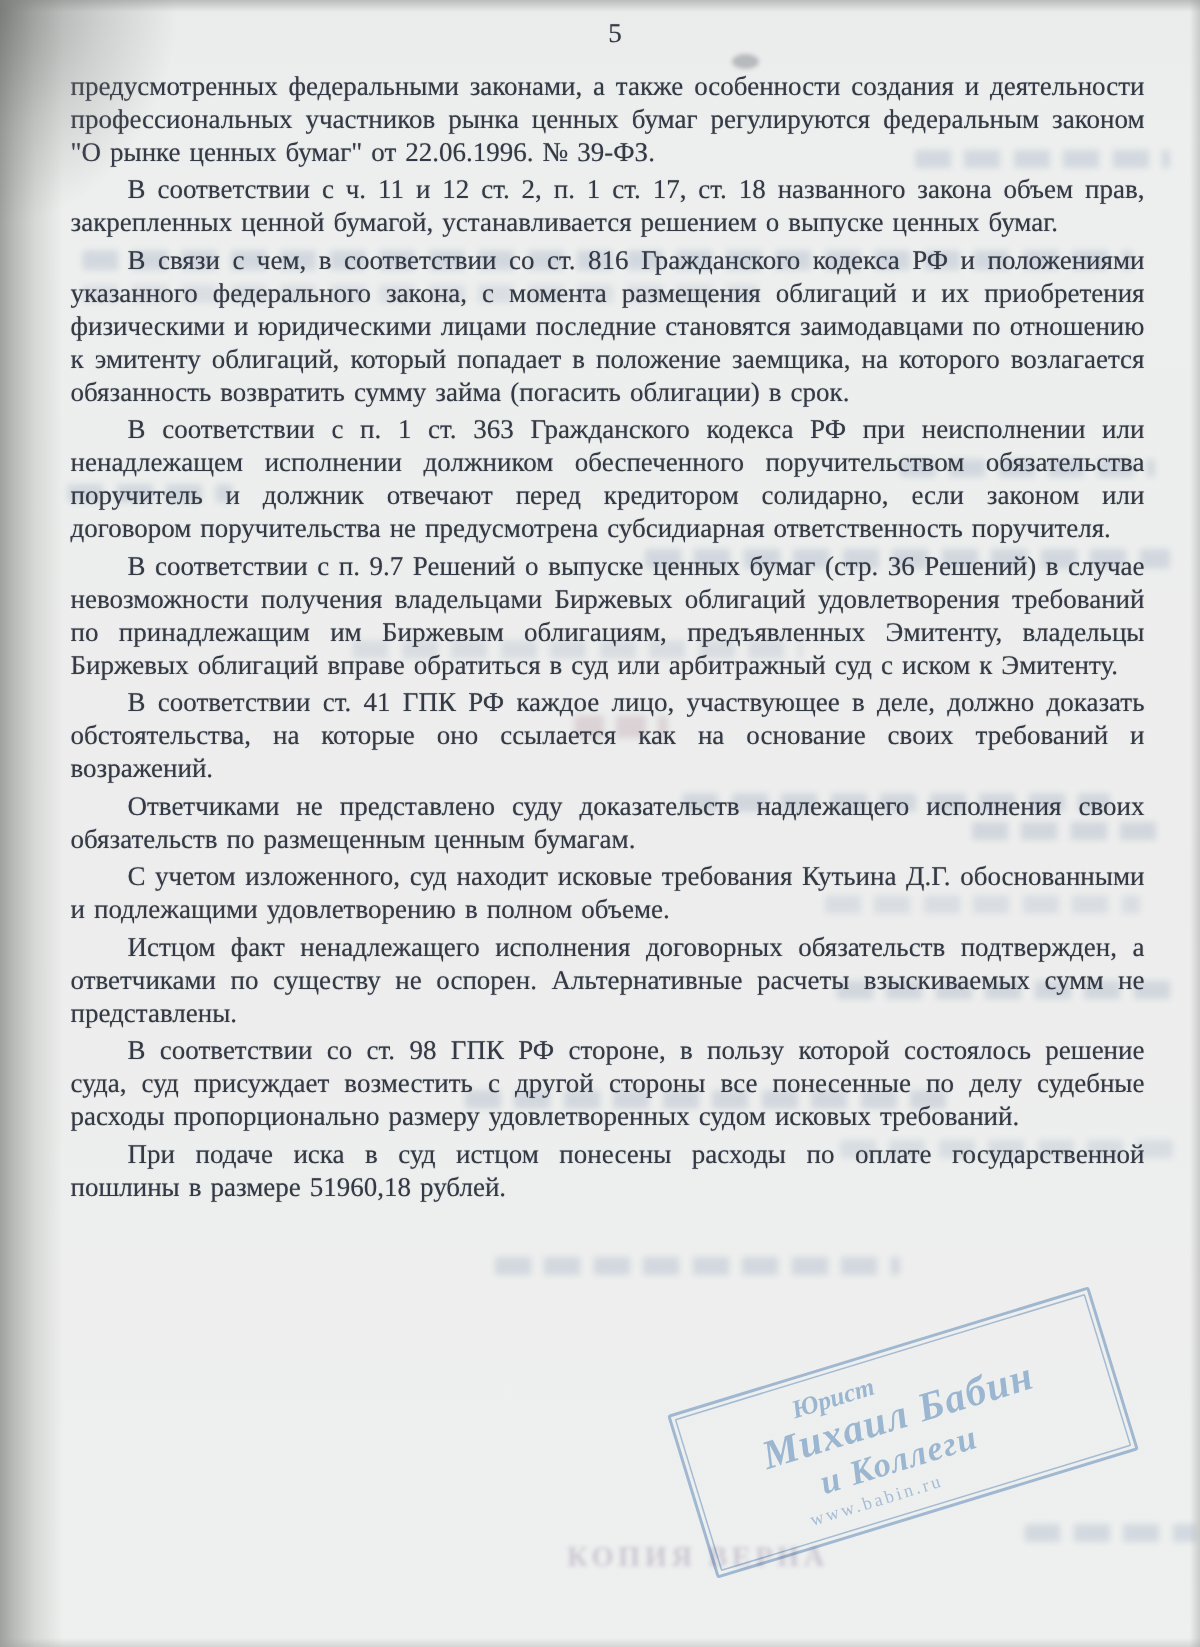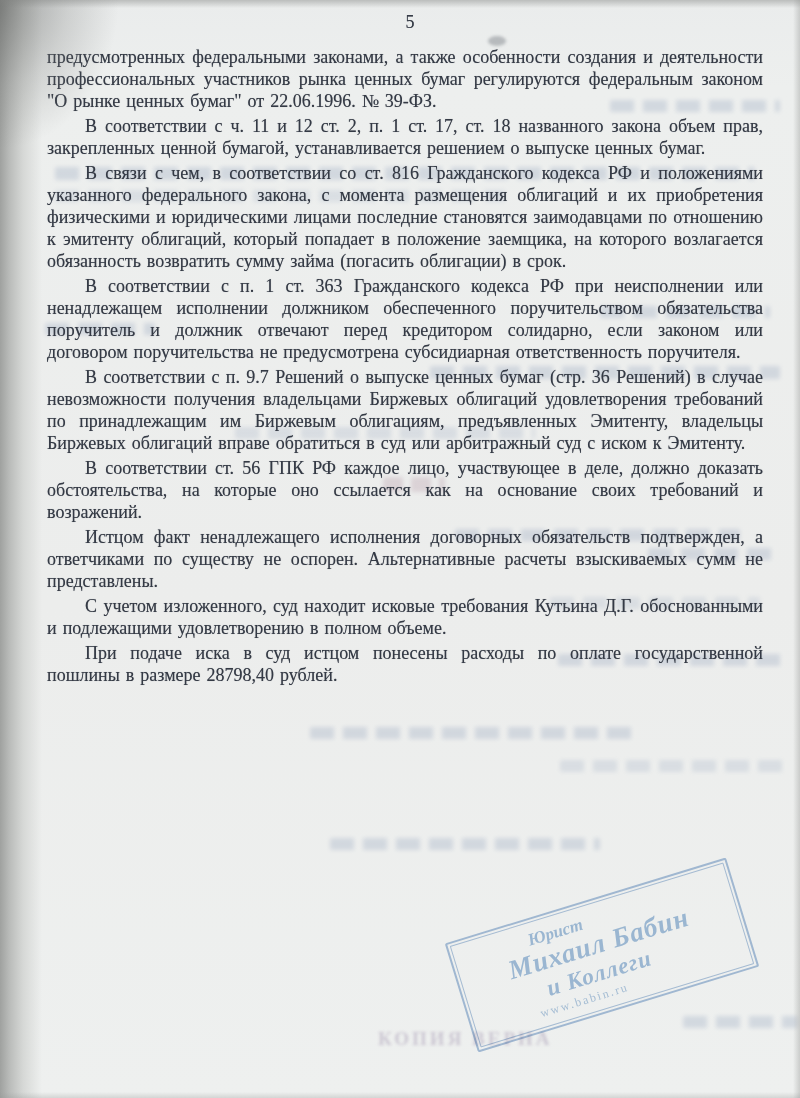--- a/index.html
+++ b/index.html
@@ -84,24 +84,26 @@
   <div class="speck" style="left:488px;top:36px;width:18px;height:10px;"></div>
 
   <div class="page-number">5</div>
 
   <div class="content">
     <p class="continuation">предусмотренных федеральными законами, а также особенности создания и деятельности профессиональных участников рынка ценных бумаг регулируются федеральным законом "О рынке ценных бумаг" от 22.06.1996. № 39-ФЗ.</p>
     <p>В соответствии с ч. 11 и 12 ст. 2, п. 1 ст. 17, ст. 18 названного закона объем прав, закрепленных ценной бумагой, устанавливается решением о выпуске ценных бумаг.</p>
     <p>В связи с чем, в соответствии со ст. 816 Гражданского кодекса РФ и положениями указанного федерального закона, с момента размещения облигаций и их приобретения физическими и юридическими лицами последние становятся заимодавцами по отношению к эмитенту облигаций, который попадает в положение заемщика, на которого возлагается обязанность возвратить сумму займа (погасить облигации) в срок.</p>
     <p>В соответствии с п. 1 ст. 363 Гражданского кодекса РФ при неисполнении или ненадлежащем исполнении должником обеспеченного поручительством обязательства поручитель и должник отвечают перед кредитором солидарно, если законом или договором поручительства не предусмотрена субсидиарная ответственность поручителя.</p>
     <p>В соответствии с п. 9.7 Решений о выпуске ценных бумаг (стр. 36 Решений) в случае невозможности получения владельцами Биржевых облигаций удовлетворения требований по принадлежащим им Биржевым облигациям, предъявленных Эмитенту, владельцы Биржевых облигаций вправе обратиться в суд или арбитражный суд с иском к Эмитенту.</p>
-    <p>В соответствии ст. 56 ГПК РФ каждое лицо, участвующее в деле, должно доказать обстоятельства, на которые оно ссылается как на основание своих требований и возражений.</p>
+    <p>В соответствии ст. 41 ГПК РФ каждое лицо, участвующее в деле, должно доказать обстоятельства, на которые оно ссылается как на основание своих требований и возражений.</p>
+    <p>Ответчиками не представлено суду доказательств надлежащего исполнения своих обязательств по размещенным ценным бумагам.</p>
+    <p>С учетом изложенного, суд находит исковые требования Кутьина Д.Г. обоснованными и подлежащими удовлетворению в полном объеме.</p>
     <p>Истцом факт ненадлежащего исполнения договорных обязательств подтвержден, а ответчиками по существу не оспорен. Альтернативные расчеты взыскиваемых сумм не представлены.</p>
-    <p>С учетом изложенного, суд находит исковые требования Кутьина Д.Г. обоснованными и подлежащими удовлетворению в полном объеме.</p>
-    <p>При подаче иска в суд истцом понесены расходы по оплате государственной пошлины в размере 28798,40 рублей.</p>
+    <p>В соответствии со ст. 98 ГПК РФ стороне, в пользу которой состоялось решение суда, суд присуждает возместить с другой стороны все понесенные по делу судебные расходы пропорционально размеру удовлетворенных судом исковых требований.</p>
+    <p>При подаче иска в суд истцом понесены расходы по оплате государственной пошлины в размере 51960,18 рублей.</p>
   </div>
 
   <div class="stamp">
     <div class="stamp-outer"></div>
     <div class="stamp-inner"></div>
     <div class="stamp-text">
       <div class="stamp-line1">Юрист</div>
       <div class="stamp-line2">Михаил Бабин</div>
       <div class="stamp-line3">и Коллеги</div>
       <div class="stamp-url">www.babin.ru</div>

